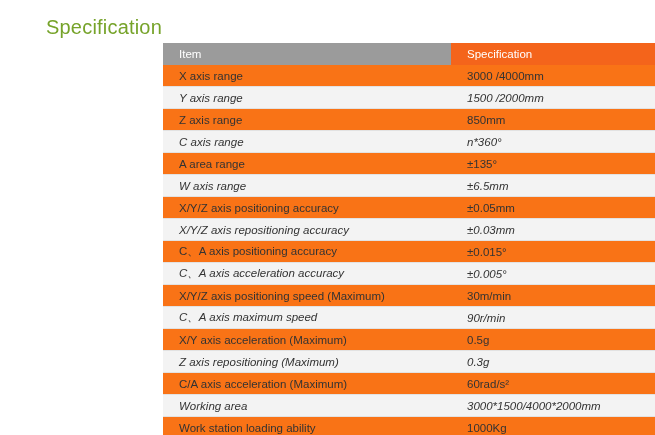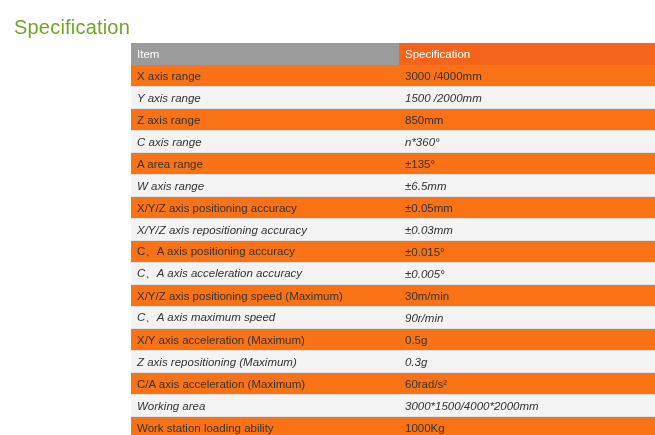--- a/index.html
+++ b/index.html
@@ -10,20 +10,21 @@
     width: 655px;
     height: 435px;
     background: #ffffff;
     font-family: "Liberation Sans", sans-serif;
     overflow: hidden;
   }
   .page {
     position: relative;
     width: 528px;
     height: 435px;
+    margin-left: 32px;
   }
   .page-title {
     position: absolute;
     left: 14px;
     top: 16px;
     font-size: 20px;
     color: #76a32a;
     font-weight: 400;
     letter-spacing: 0.2px;
   }
@@ -33,21 +34,21 @@
     top: 43px;
     width: 508px;
   }
   table.spec-table {
     border-collapse: collapse;
     width: 508px;
     table-layout: fixed;
   }
   table.spec-table td,
   table.spec-table th {
-    padding: 0 6px;
+    padding: 0 16px;
     height: 21px;
     font-size: 11.5px;
     font-weight: normal;
     text-align: left;
     color: #222222;
     vertical-align: middle;
     border-bottom: 1px solid #e2e2e2;
     overflow: hidden;
     white-space: nowrap;
   }

